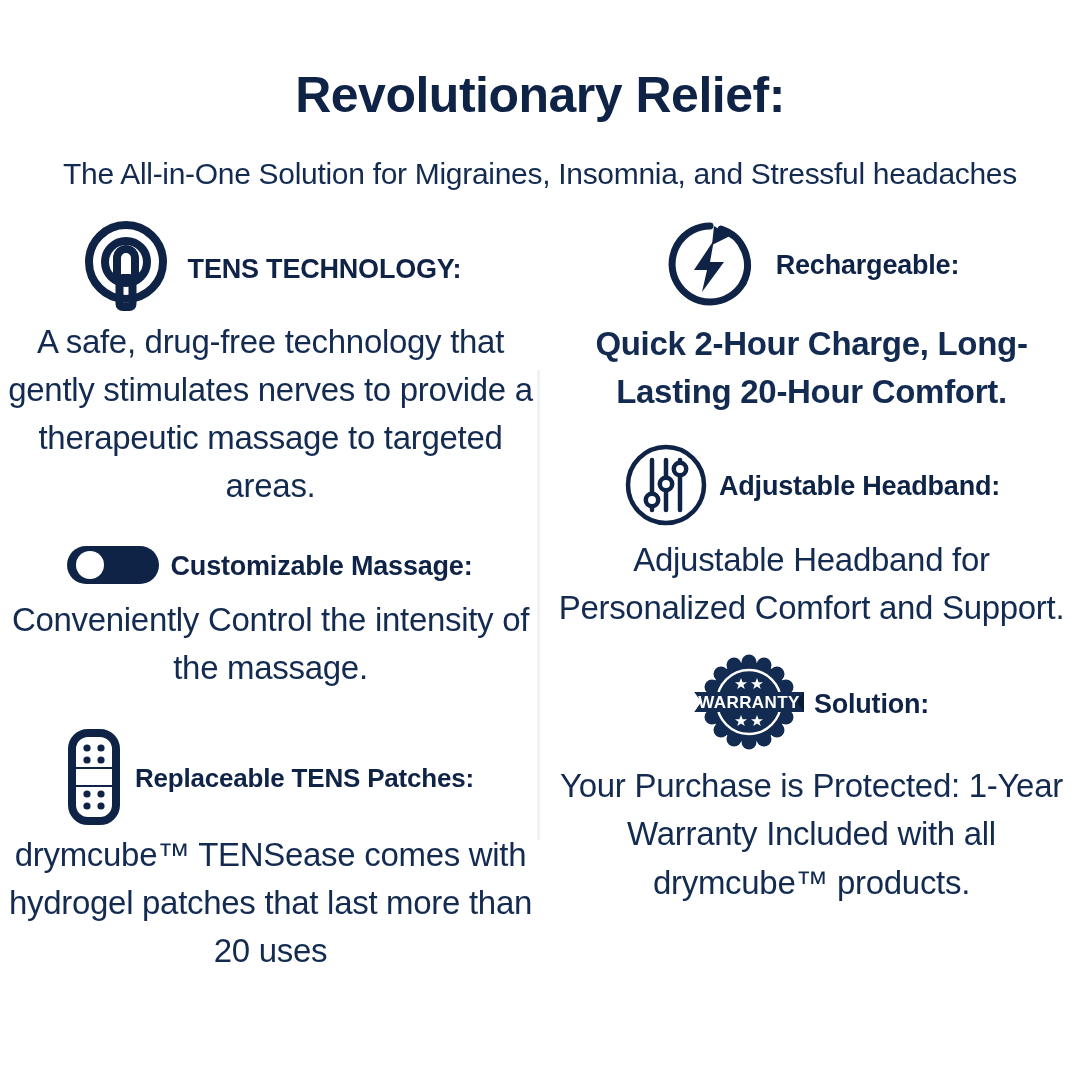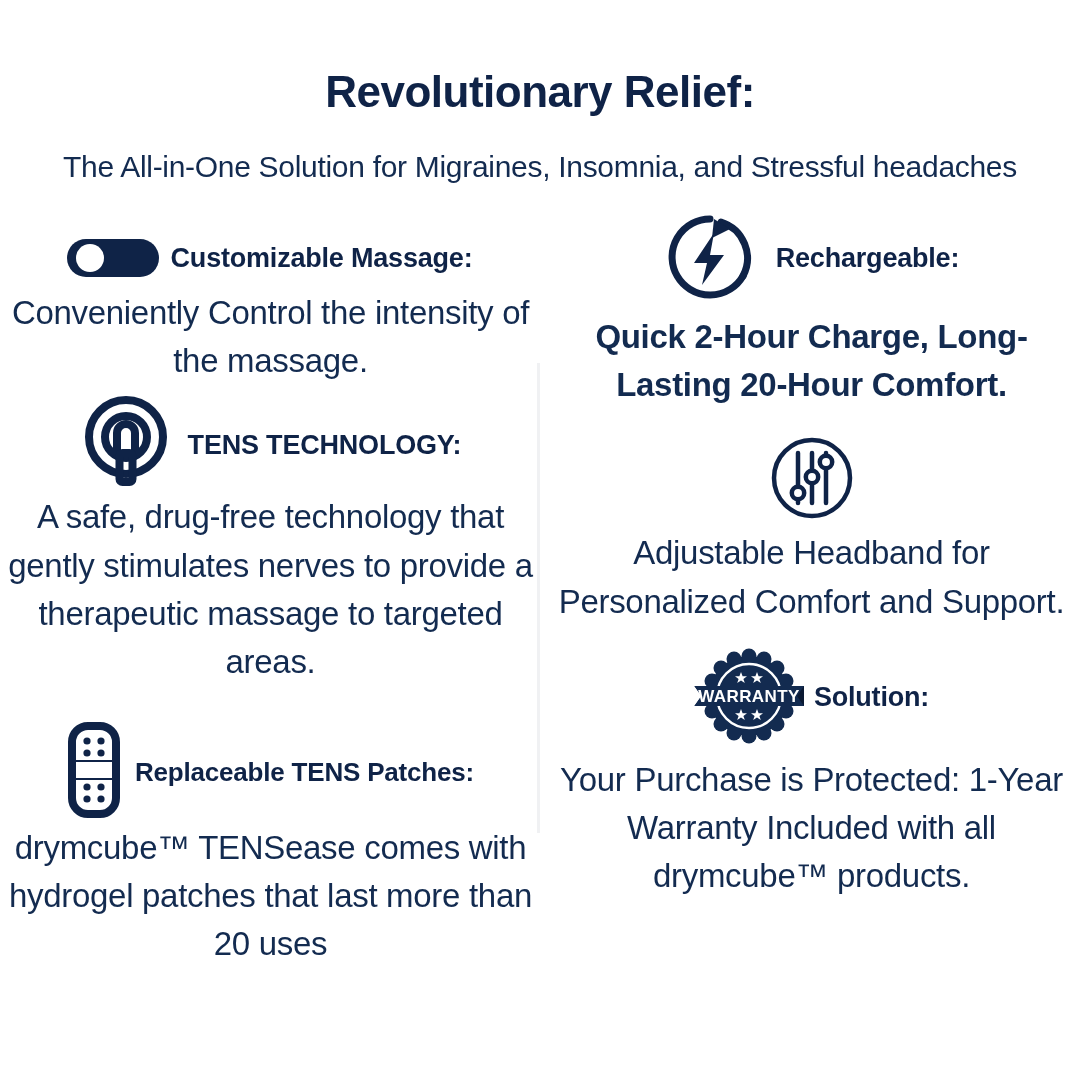--- a/index.html
+++ b/index.html
@@ -24,21 +24,21 @@
     background: #ffffff;
   }
 
   
   .header {
     padding-top: 68px;
     text-align: center;
   }
 
   .headline {
-    font-size: 44px;
+    font-size: 50px;
     font-weight: 700;
     letter-spacing: -0.5px;
     color: #0f2347;
     line-height: 1.1;
   }
 
   .subheadline {
     margin-top: 30px;
     font-size: 30px;
     font-weight: 400;
@@ -138,46 +138,46 @@
     <div class="headline">Revolutionary Relief:</div>
     <div class="subheadline">The All-in-One Solution for Migraines, Insomnia, and Stressful headaches</div>
   </div>
 
   <div class="columns">
 
     <div class="divider"></div>
 
     <div class="col col-left">
 
-      <div class="feature blk-custom">
-        <div class="feat-head">
-          <span class="icon">
-            <svg width="96" height="48" viewBox="0 0 96 48">
-              <rect x="2" y="6" width="92" height="38" rx="19" fill="#0f2347"></rect>
-              <circle cx="25" cy="25" r="14" fill="#ffffff"></circle>
-            </svg>
-          </span>
-          <span class="feat-title">Customizable Massage:</span>
-        </div>
-        <div class="feat-body">Conveniently Control the intensity of the massage.</div>
-      </div>
-
       <div class="feature blk-tens">
         <div class="feat-head">
           <span class="icon">
             <svg width="104" height="104" viewBox="0 0 104 104">
               <circle cx="52" cy="46" r="37" fill="none" stroke="#0f2347" stroke-width="8"></circle>
               <circle cx="52" cy="46" r="21" fill="none" stroke="#0f2347" stroke-width="8"></circle>
               <path d="M52 33 a9 9 0 0 1 9 9 v22 h-18 v-22 a9 9 0 0 1 9 -9 z" fill="none" stroke="#0f2347" stroke-width="8" stroke-linejoin="round"></path>
               <rect x="45.5" y="62" width="13" height="29" rx="3" fill="none" stroke="#0f2347" stroke-width="8"></rect>
             </svg>
           </span>
           <span class="feat-title">TENS TECHNOLOGY:</span>
         </div>
         <div class="feat-body">A safe, drug-free technology that gently stimulates nerves to provide a therapeutic massage to targeted areas.</div>
+      </div>
+
+      <div class="feature blk-custom">
+        <div class="feat-head">
+          <span class="icon">
+            <svg width="96" height="48" viewBox="0 0 96 48">
+              <rect x="2" y="6" width="92" height="38" rx="19" fill="#0f2347"></rect>
+              <circle cx="25" cy="25" r="14" fill="#ffffff"></circle>
+            </svg>
+          </span>
+          <span class="feat-title">Customizable Massage:</span>
+        </div>
+        <div class="feat-body">Conveniently Control the intensity of the massage.</div>
       </div>
 
       <div class="feature blk-patch">
         <div class="feat-head">
           <span class="icon">
             <svg width="62" height="96" viewBox="0 0 62 96">
               <rect x="9" y="4" width="44" height="88" rx="16" fill="none" stroke="#0f2347" stroke-width="8"></rect>
               <rect x="9" y="38" width="44" height="20" fill="#0f2347"></rect>
               <rect x="13" y="40" width="36" height="16" fill="#ffffff"></rect>
               <circle cx="24" cy="19" r="3.6" fill="#0f2347"></circle>
@@ -220,20 +220,21 @@
             <svg width="86" height="86" viewBox="0 0 86 86">
               <circle cx="43" cy="43" r="38" fill="none" stroke="#0f2347" stroke-width="4.5"></circle>
               <line x1="29" y1="18" x2="29" y2="68" stroke="#0f2347" stroke-width="4.5" stroke-linecap="round"></line>
               <line x1="43" y1="18" x2="43" y2="68" stroke="#0f2347" stroke-width="4.5" stroke-linecap="round"></line>
               <line x1="57" y1="18" x2="57" y2="68" stroke="#0f2347" stroke-width="4.5" stroke-linecap="round"></line>
               <circle cx="29" cy="58" r="6.2" fill="#ffffff" stroke="#0f2347" stroke-width="4.5"></circle>
               <circle cx="43" cy="42" r="6.2" fill="#ffffff" stroke="#0f2347" stroke-width="4.5"></circle>
               <circle cx="57" cy="27" r="6.2" fill="#ffffff" stroke="#0f2347" stroke-width="4.5"></circle>
             </svg>
           </span>
+          <span class="feat-title">Adjustable Headband:</span>
         </div>
         <div class="feat-body">Adjustable Headband for Personalized Comfort and Support.</div>
       </div>
 
       <div class="feature blk-warranty">
         <div class="feat-head">
           <span class="icon">
             <svg width="110" height="100" viewBox="0 0 110 100">
               <g fill="#132b50">
 

